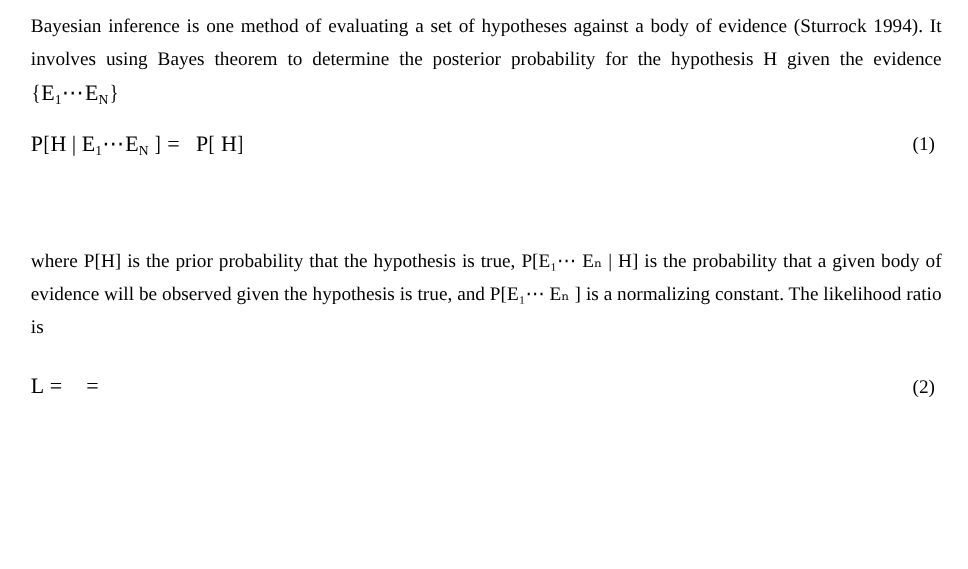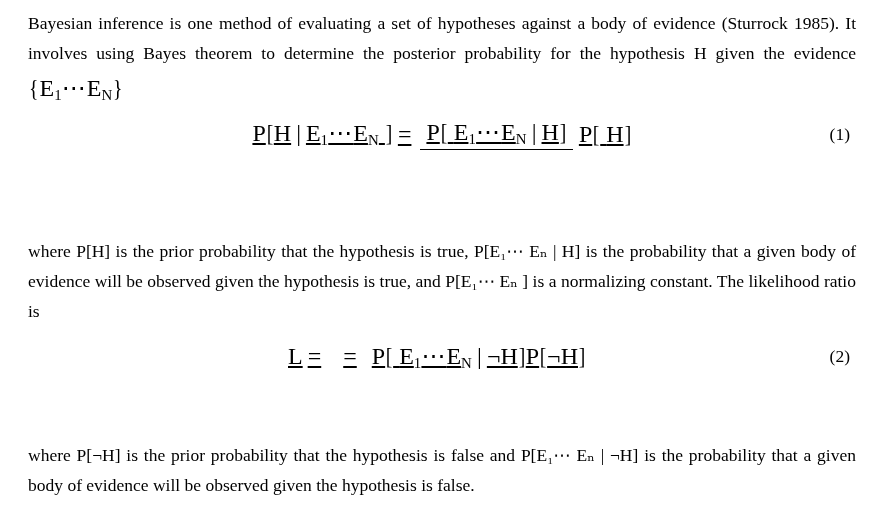--- a/index.html
+++ b/index.html
@@ -29,54 +29,53 @@
   }
   #para-1 {
     position: absolute;
     left: 28px;
     top: 8px;
     width: 828px;
   }
   #para-2 {
     position: absolute;
     left: 28px;
-    top: 236px;
+    top: 222px;
     width: 828px;
   }
   #para-3 {
     position: absolute;
     left: 28px;
     top: 440px;
     width: 828px;
   }
   .eq-block {
     position: absolute;
     width: 828px;
     left: 28px;
   }
   #eq-1 { top: 118px; }
   #eq-2 { top: 340px; }
   .eq-inner {
     position: relative;
     width: 100%;
     display: flex;
     align-items: center;
-    justify-content: center;
-    text-decoration: underline;
+    justify-content: flex-start;
   }
   .eq-num {
     position: absolute;
     right: 6px;
     top: 50%;
     transform: translateY(-50%);
     font-size: 17.5px;
   }
   
   .m {
-    font-size: 24px;
+    font-size: 20px;
     white-space: nowrap;
   }
   .mi { font-style: normal; }
   .sub {
     font-size: 0.62em;
     vertical-align: -0.28em;
     letter-spacing: 0.2px;
   }
   .brk {
     display: inline-block;
@@ -108,37 +107,34 @@
   .tail { margin-left: 2px; }
   .lhs-label { margin-right: 4px; }
   
 </style>
 </head>
 <body>
 
 <div class="page">
 
   <div class="para" id="para-1">
-    <span>Bayesian inference is one method of evaluating a set of hypotheses against a body of evidence (Sturrock 1985). It involves using Bayes theorem to determine the posterior probability for the hypothesis H  given the evidence</span>
+    <span>Bayesian inference is one method of evaluating a set of hypotheses against a body of evidence (Sturrock 1994). It involves using Bayes theorem to determine the posterior probability for the hypothesis H  given the evidence</span>
     <span class="m">
       <span class="brk">{</span><span class="mi">E</span><span class="sub">1</span><span class="dots">⋯</span><span class="mi">E</span><span class="sub">N</span><span class="brk">}</span>
     </span>
   </div>
 
   <div class="eq-block" id="eq-1">
     <div class="eq-inner">
       <div class="eq-row">
         <span class="m">
           <span class="mi">P</span><span class="brk">[</span><span class="mi">H</span><span class="op">|</span><span class="mi">E</span><span class="sub">1</span><span class="dots">⋯</span><span class="mi">E</span><span class="sub">N</span>&nbsp;<span class="brk">]</span>
         </span>
         <span class="m op">=</span>
         <span class="frac m">
-          <span class="num">
-            <span class="mi">P</span><span class="brk">[</span>&nbsp;<span class="mi">E</span><span class="sub">1</span><span class="dots">⋯</span><span class="mi">E</span><span class="sub">N</span><span class="op">|</span><span class="mi">H</span><span class="brk">]</span>
-          </span>
         </span>
         <span class="m tail">
           <span class="mi">P</span><span class="brk">[</span>&nbsp;<span class="mi">H</span><span class="brk">]</span>
         </span>
       </div>
     </div>
     <span class="eq-num">(1)</span>
   </div>
 
   <div class="para" id="para-2">
@@ -148,26 +144,20 @@
   <div class="eq-block" id="eq-2">
     <div class="eq-inner">
       <div class="eq-row">
         <span class="m lhs-label">
           <span class="mi">L</span><span class="op">=</span>
         </span>
         <span class="frac m">
         </span>
         <span class="m op">=</span>
         <span class="frac m">
-          <span class="den">
-            <span class="mi">P</span><span class="brk">[</span>&nbsp;<span class="mi">E</span><span class="sub">1</span><span class="dots">⋯</span><span class="mi">E</span><span class="sub">N</span><span class="op">|</span><span class="mi">¬H</span><span class="brk">]</span><span class="mi">P</span><span class="brk">[</span><span class="mi">¬H</span><span class="brk">]</span>
-          </span>
         </span>
       </div>
     </div>
     <span class="eq-num">(2)</span>
   </div>
 
-  <div class="para" id="para-3">
-    <span>where  P[¬H] is the prior probability that the hypothesis is  false and  P[E₁⋯ Eₙ | ¬H]  is the probability that a given body of evidence will be observed given the hypothesis is false.</span>
-  </div>
 
 </div>
 
 </body></html>

